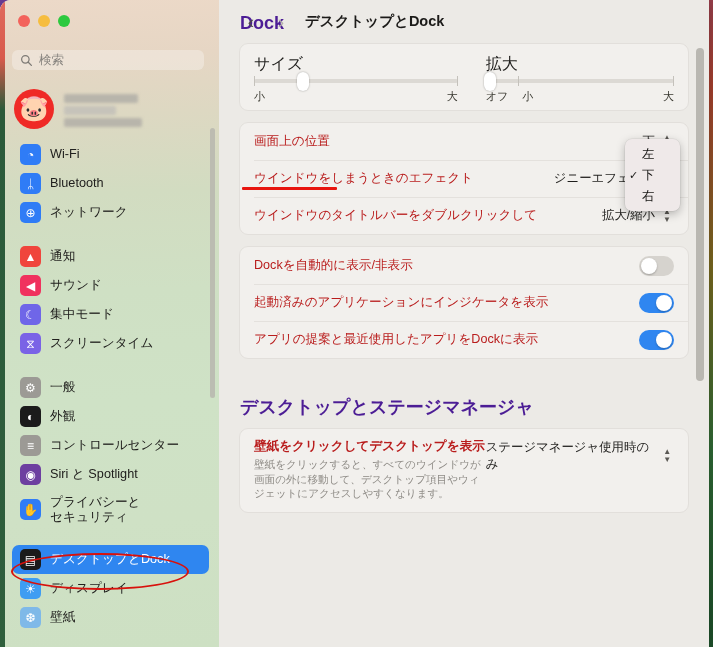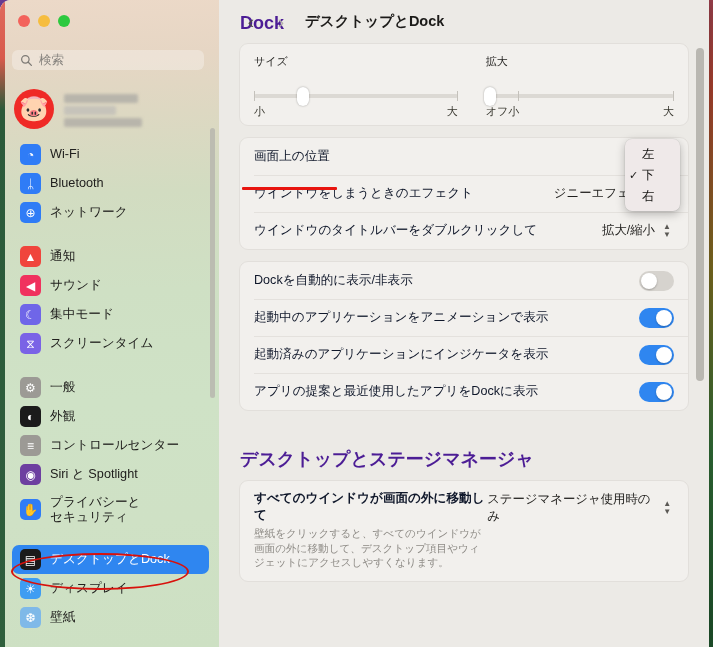--- a/index.html
+++ b/index.html
@@ -165,44 +165,44 @@
     display: flex; align-items: center;
     min-height: 37px;
     padding: 0 14px;
     position: relative;
   }
   .row + .row::before {
     content: ""; position: absolute; left: 14px; right: 0; top: 0;
     height: 1px; background: #e4e1dd;
   }
   .row-label {
-    font-size: 12.6px; color: #0f172a;
+    font-size: 12.6px; color: #b91c1c;
     flex: 1 1 auto;
   }
   .row-label.bold { font-weight: bold; }
 
   
   .slider-pair { display: flex; padding: 10px 0 6px 0; }
   .slider-wrap { padding: 0 14px; }
-  .slider-title { font-size: 11px; color: #1f1e1c; margin-bottom: 25px; }
+  .slider-title { font-size: 16px; color: #1f1e1c; margin-bottom: 4px; }
   .track {
     position: relative; height: 4px; background: #dcd9d4;
     border-radius: 2px;
   }
   .tick {
     position: absolute; top: -3px; width: 1px; height: 10px; background: #c4c1bb;
   }
   .knob {
     position: absolute; top: -7px; width: 12px; height: 19px;
     background: #fff; border-radius: 6px;
     box-shadow: 0 0 2px rgba(0,0,0,.35);
   }
   .scale { display: flex; justify-content: space-between; margin-top: 6px; }
   .scale span { font-size: 11px; color: #38372f; }
-  .scale-left-group { display:flex; }
+  .scale-left-group { display:flex; gap:14px; }
 
   
   .popup-btn {
     display: flex; align-items: center; gap: 5px;
     font-size: 12.4px; color: #1f1e1c;
   }
   .stepper {
     display: inline-flex; flex-direction: column;
     align-items: center; justify-content: center;
     width: 14px; height: 19px; border-radius: 4px;
@@ -450,46 +450,40 @@
     </div>
 
     <div class="card" style="margin-top:11px;">
       <div class="row">
         <div class="row-label">Dockを自動的に表示/非表示</div>
         <div class="toggle">
             <div class="dot"></div>
           </div>
       </div>
       <div class="row">
-        <div class="row-label">起動中のアプリケーションをアニメーションで表示</div>
-        <div class="toggle on">
-            <div class="dot"></div>
-          </div>
-      </div>
-      <div class="row">
         <div class="row-label">起動済みのアプリケーションにインジケータを表示</div>
         <div class="toggle on">
             <div class="dot"></div>
           </div>
       </div>
       <div class="row">
         <div class="row-label">アプリの提案と最近使用したアプリをDockに表示</div>
         <div class="toggle on">
             <div class="dot"></div>
           </div>
       </div>
     </div>
 
     <div class="section-head" style="margin-top:36px;">デスクトップとステージマネージャ</div>
 
     <div class="card" style="margin-top:9px;">
 
       <div class="row" style="align-items:flex-start; padding-top:9px; padding-bottom:11px;">
         <div style="flex:1 1 auto;">
-          <div class="row-label bold">すべてのウインドウが画面の外に移動して</div>
+          <div class="row-label bold">壁紙をクリックしてデスクトップを表示</div>
           <div class="sub-text">壁紙をクリックすると、すべてのウインドウが画面の外に移動して、デスクトップ項目やウィジェットにアクセスしやすくなります。</div>
         </div>
         <div class="popup-btn" style="padding-top:1px;">
           <span>ステージマネージャ使用時のみ</span>
           <span class="stepper">▲<br>▼</span>
         </div>
       </div>
     </div>
 
     <div id="main-scroll-track"></div>

